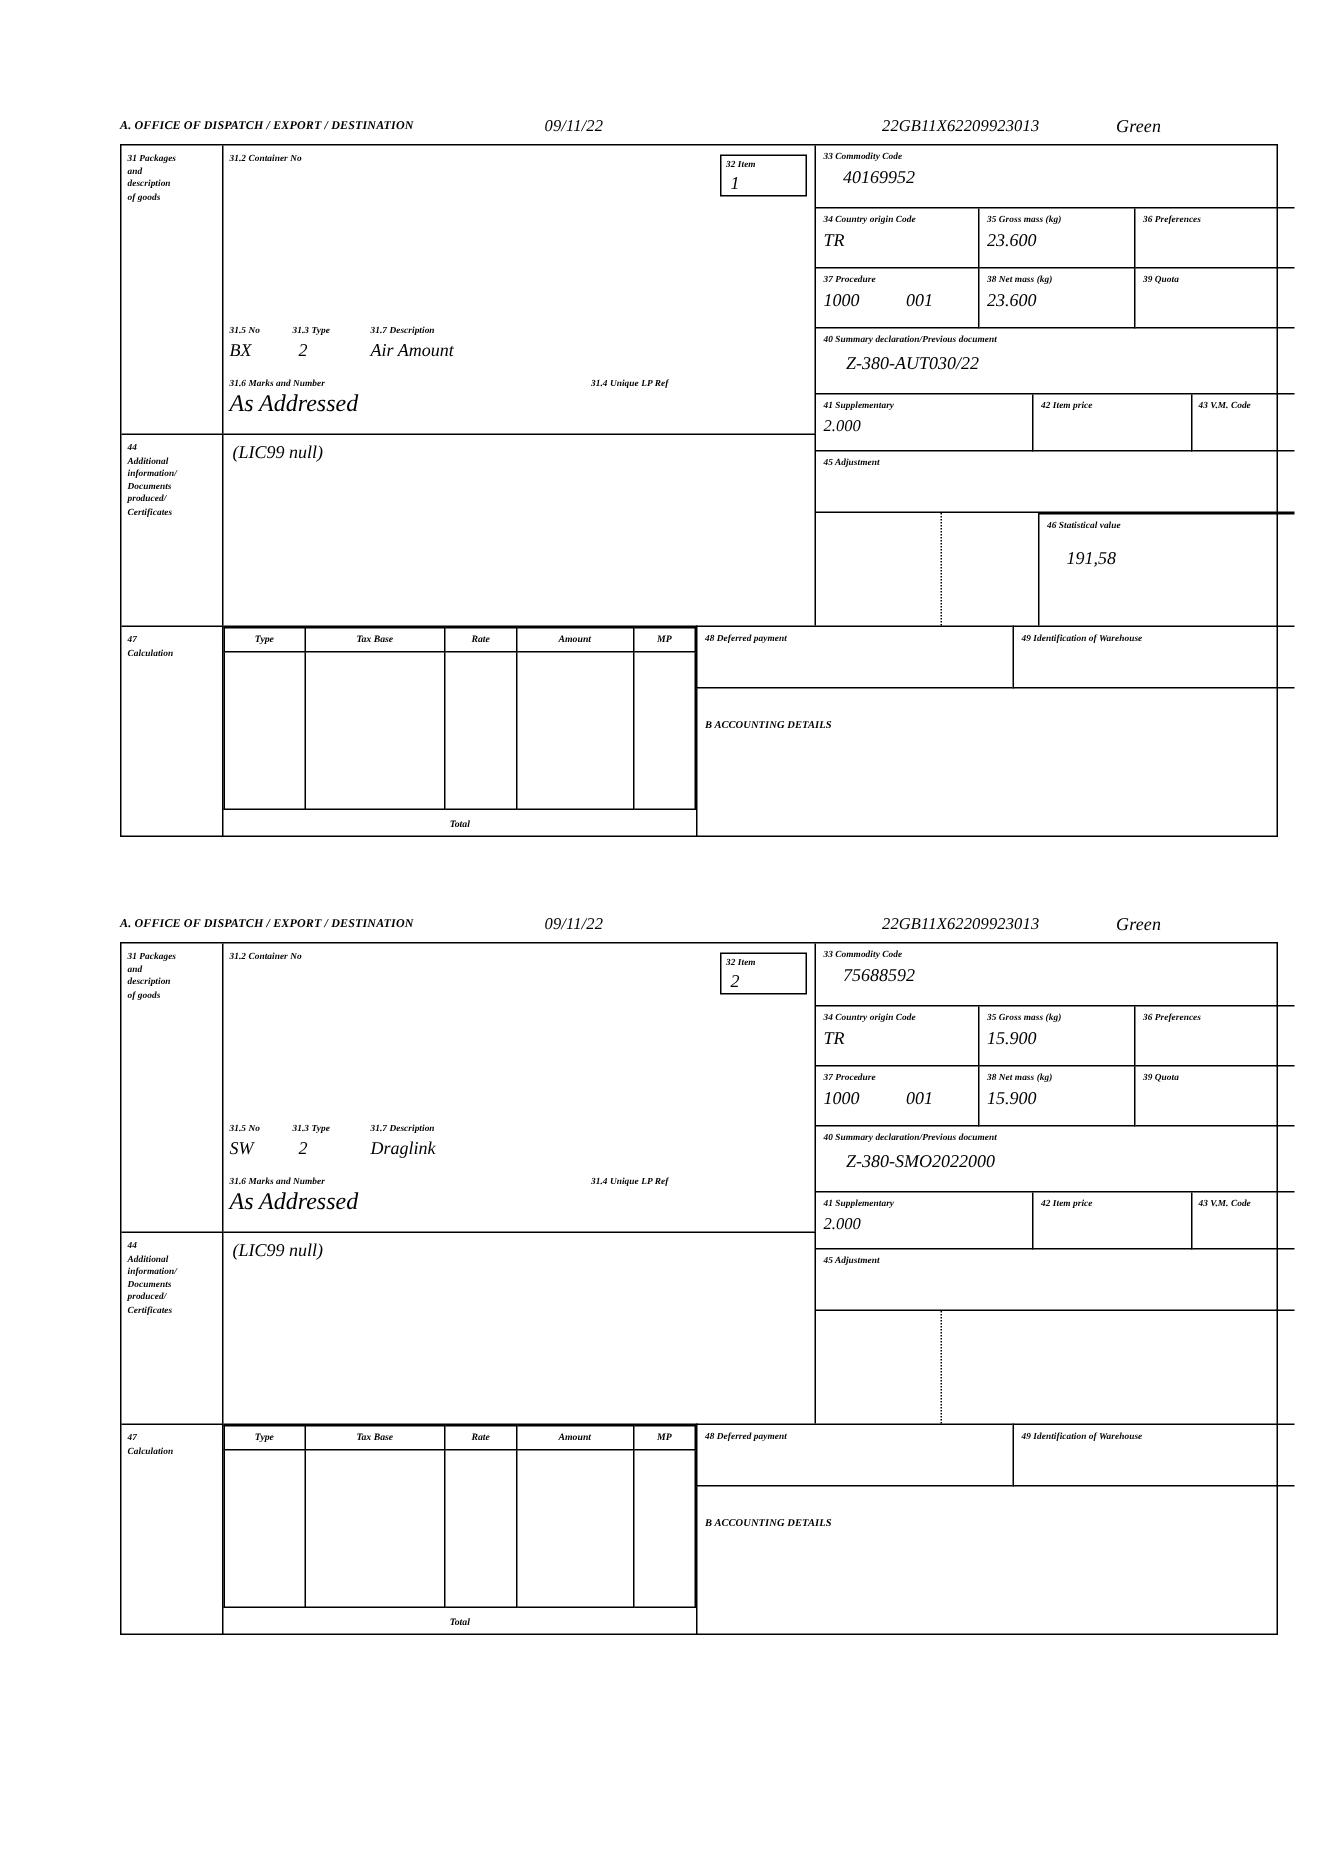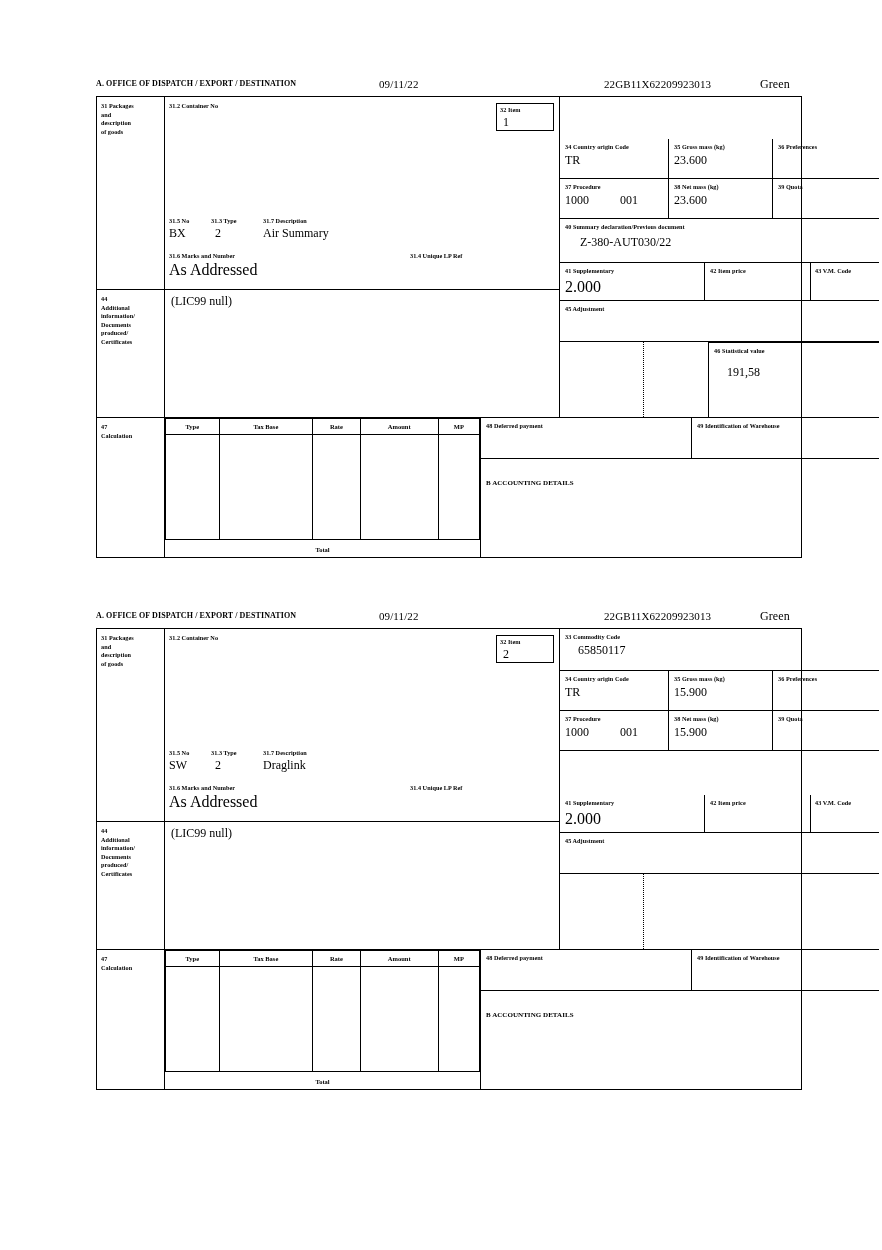--- a/index.html
+++ b/index.html
@@ -15,22 +15,23 @@
     position: relative;
   }
   .page {
     position: absolute;
     left: 0; top: 0;
     width: 882px;
     height: 1250px;
   }
   .form {
     position: absolute;
-    left: 96px;
-    width: 706px;
+    left: 80px;
+    width: 772px;
+    font-style: italic;
   }
   .form-1 { top: 78px; }
   .form-2 { top: 610px; }
 
   
   .hdr {
     position: relative;
     height: 18px;
     font-size: 8.5px;
     font-weight: bold;
@@ -177,21 +178,21 @@
   }
   .c40 .v { position:absolute; left: 20px; top: 16px; font-size: 12px; }
 
   .c41 {
     left: 463px; top: 166px;
     width: 145px; height: 38px;
     border-bottom: 1.2px solid #000;
     border-right: 1.2px solid #000;
     padding: 4px 0 0 5px;
   }
-  .c41 .v { position:absolute; left: 5px; top: 15px; font-size: 16px; }
+  .c41 .v { position:absolute; left: 5px; top: 15px; font-size: 11px; }
 
   .c42 {
     left: 608px; top: 166px;
     width: 106px; height: 38px;
     border-bottom: 1.2px solid #000;
     border-right: 1.2px solid #000;
     padding: 4px 0 0 5px;
   }
   .c43 {
     left: 714px; top: 166px;
@@ -314,31 +315,35 @@
         <div class="lbl">of goods</div>
       </div>
 
       <div class="cell c-goods">
         <div class="lbl f312">31.2 Container No</div>
         <div class="lbl f315">31.5 No</div>
         <div class="lbl f313">31.3 Type</div>
         <div class="lbl f317">31.7 Description</div>
         <div class="v315">BX</div>
         <div class="v313">2</div>
-        <div class="v317">Air Summary</div>
+        <div class="v317">Air Amount</div>
         <div class="lbl f316">31.6 Marks and Number</div>
         <div class="v316">As Addressed</div>
         <div class="lbl f314">31.4 Unique LP Ref</div>
       </div>
 
       <div class="cell c32">
         <div class="lbl">32 Item</div>
         <div class="v">1</div>
       </div>
 
+      <div class="cell c33">
+        <div class="lbl">33 Commodity Code</div>
+        <div class="v">40169952</div>
+      </div>
 
       <div class="cell c34">
         <div class="lbl">34 Country origin Code</div>
         <div class="v">TR</div>
       </div>
 
       <div class="cell c35">
         <div class="lbl">35 Gross mass (kg)</div>
         <div class="v">23.600</div>
       </div>
@@ -483,21 +488,21 @@
         <div class="lbl f314">31.4 Unique LP Ref</div>
       </div>
 
       <div class="cell c32">
         <div class="lbl">32 Item</div>
         <div class="v">2</div>
       </div>
 
       <div class="cell c33">
         <div class="lbl">33 Commodity Code</div>
-        <div class="v">65850117</div>
+        <div class="v">75688592</div>
       </div>
 
       <div class="cell c34">
         <div class="lbl">34 Country origin Code</div>
         <div class="v">TR</div>
       </div>
 
       <div class="cell c35">
         <div class="lbl">35 Gross mass (kg)</div>
         <div class="v">15.900</div>
@@ -515,20 +520,24 @@
 
       <div class="cell c38">
         <div class="lbl">38 Net mass (kg)</div>
         <div class="v">15.900</div>
       </div>
 
       <div class="cell c39">
         <div class="lbl">39 Quota</div>
       </div>
 
+      <div class="cell c40">
+        <div class="lbl">40 Summary declaration/Previous document</div>
+        <div class="v">Z-380-SMO2022000</div>
+      </div>
 
       <div class="cell c41">
         <div class="lbl">41 Supplementary</div>
         <div class="v">2.000</div>
       </div>
 
       <div class="cell c42">
         <div class="lbl">42 Item price</div>
       </div>
 

